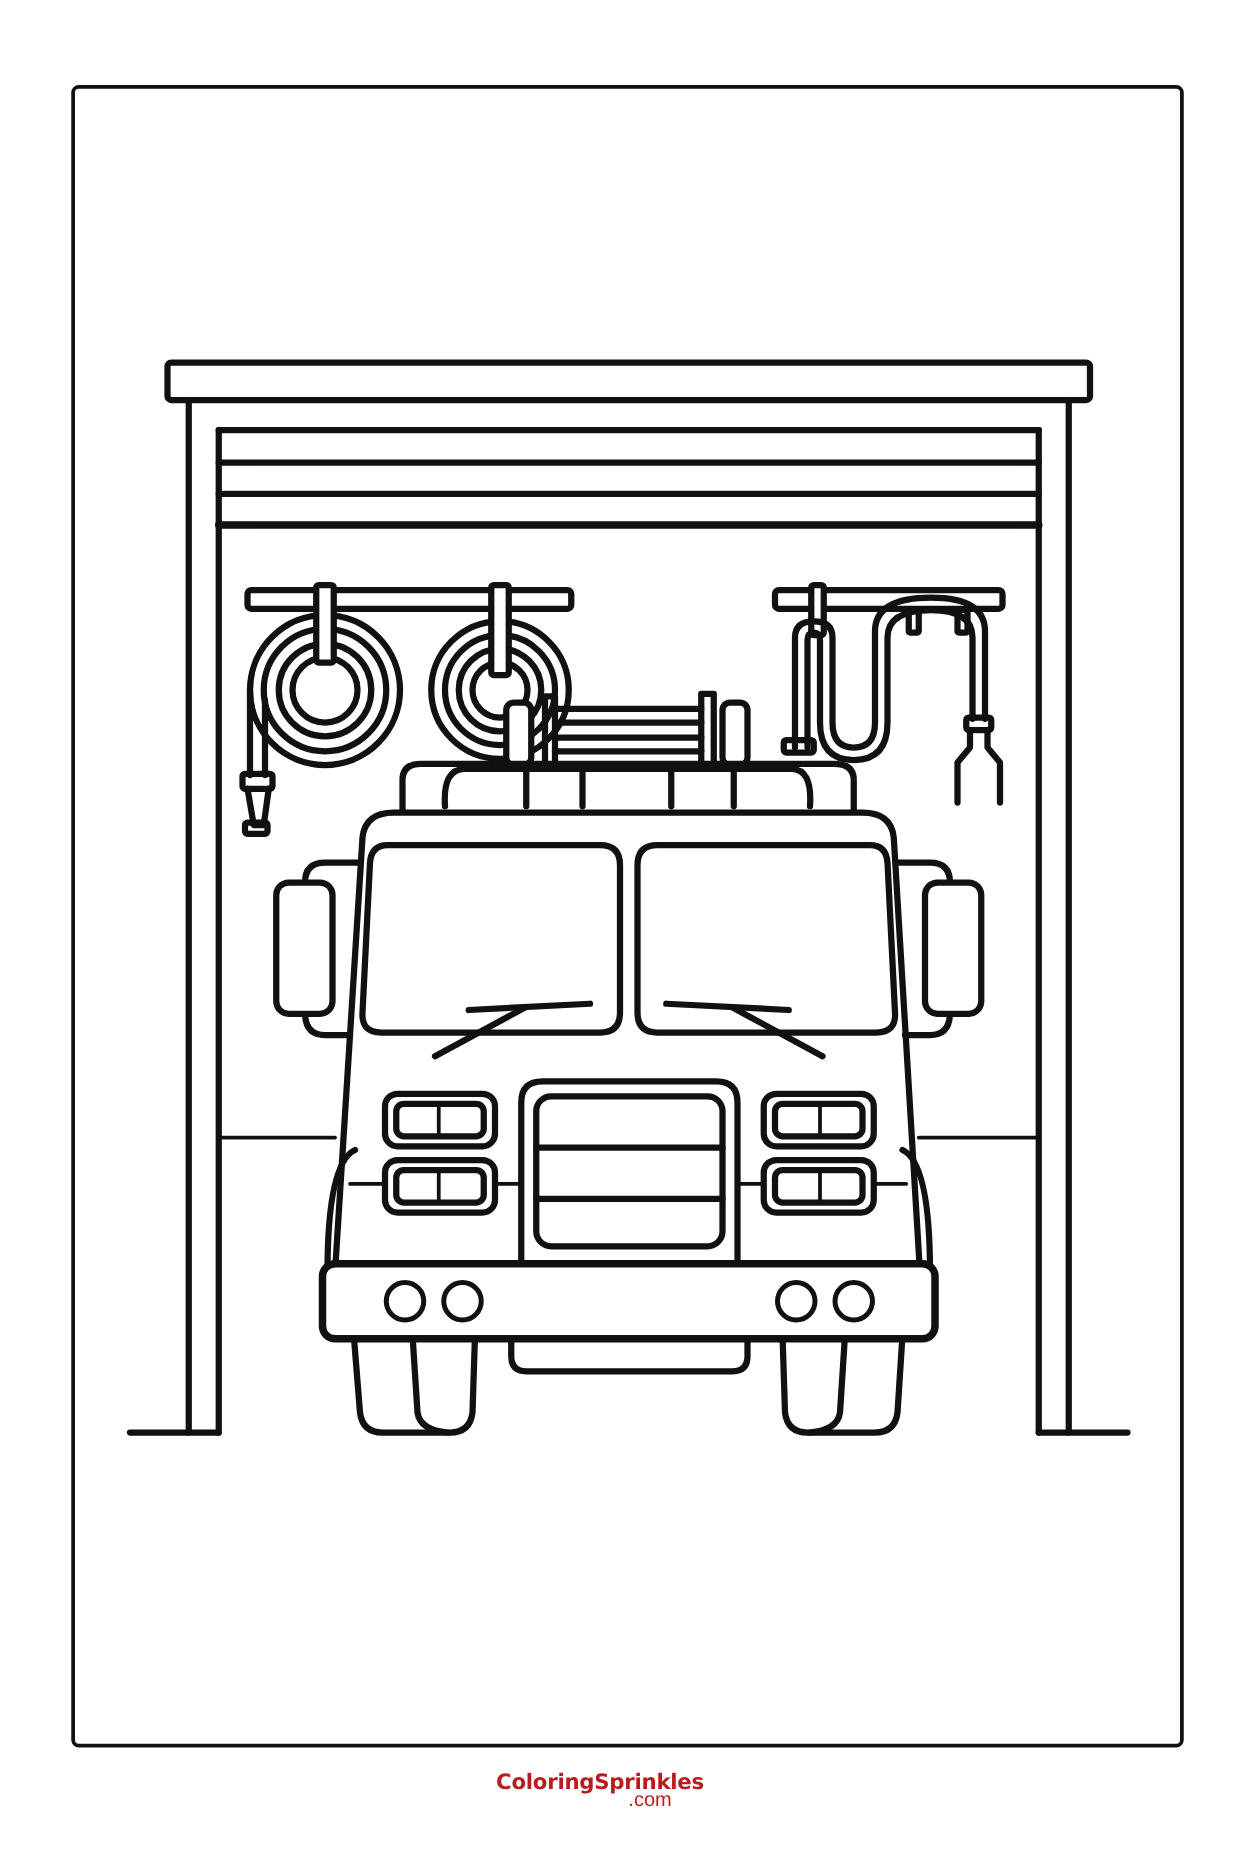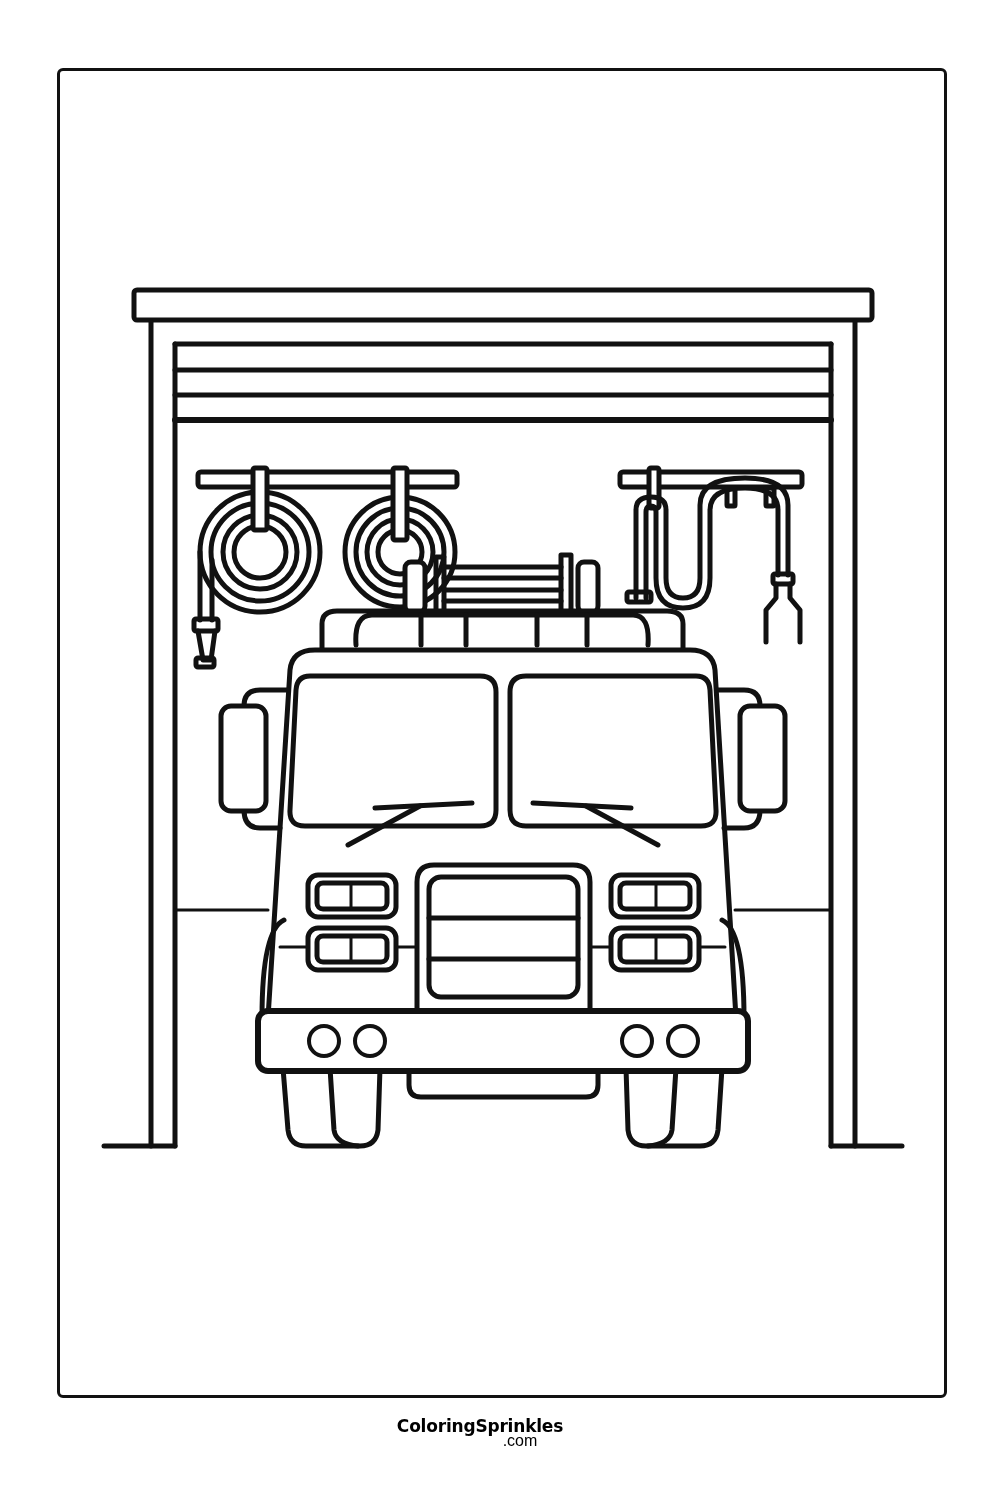--- a/index.html
+++ b/index.html
@@ -5,21 +5,21 @@
     html, body { margin: 0; padding: 0; background: #ffffff; }
     body { width: 1006px; height: 1500px; position: relative; overflow: hidden; font-family: "DejaVu Sans", sans-serif; }
     .page-frame {
       position: absolute; left: 57px; top: 68px; width: 890px; height: 1330px;
       border: 3px solid #111111; border-radius: 6px; box-sizing: border-box; background: #ffffff;
     }
     .art { position: absolute; left: 0; top: 0; width: 1006px; height: 1500px; }
     .art svg { width: 1006px; height: 1500px; display: block; }
     .brand {
       position: absolute; left: 0; width: 960px; top: 1416px; text-align: center;
-      color: #000000;
+      color: #b91c1c;
     }
     .brand-name { font-family: "DejaVu Sans", sans-serif; font-size: 17px; font-weight: bold; letter-spacing: -0.2px; display: block; line-height: 20px; }
     .brand-tld { font-family: Liberation Sans, sans-serif; font-size: 16px; display: block; line-height: 10px; margin-left: 80px; }
   </style>
 </head>
 <body>
 
 <div class="page-frame"></div>
 
 <div class="art">

